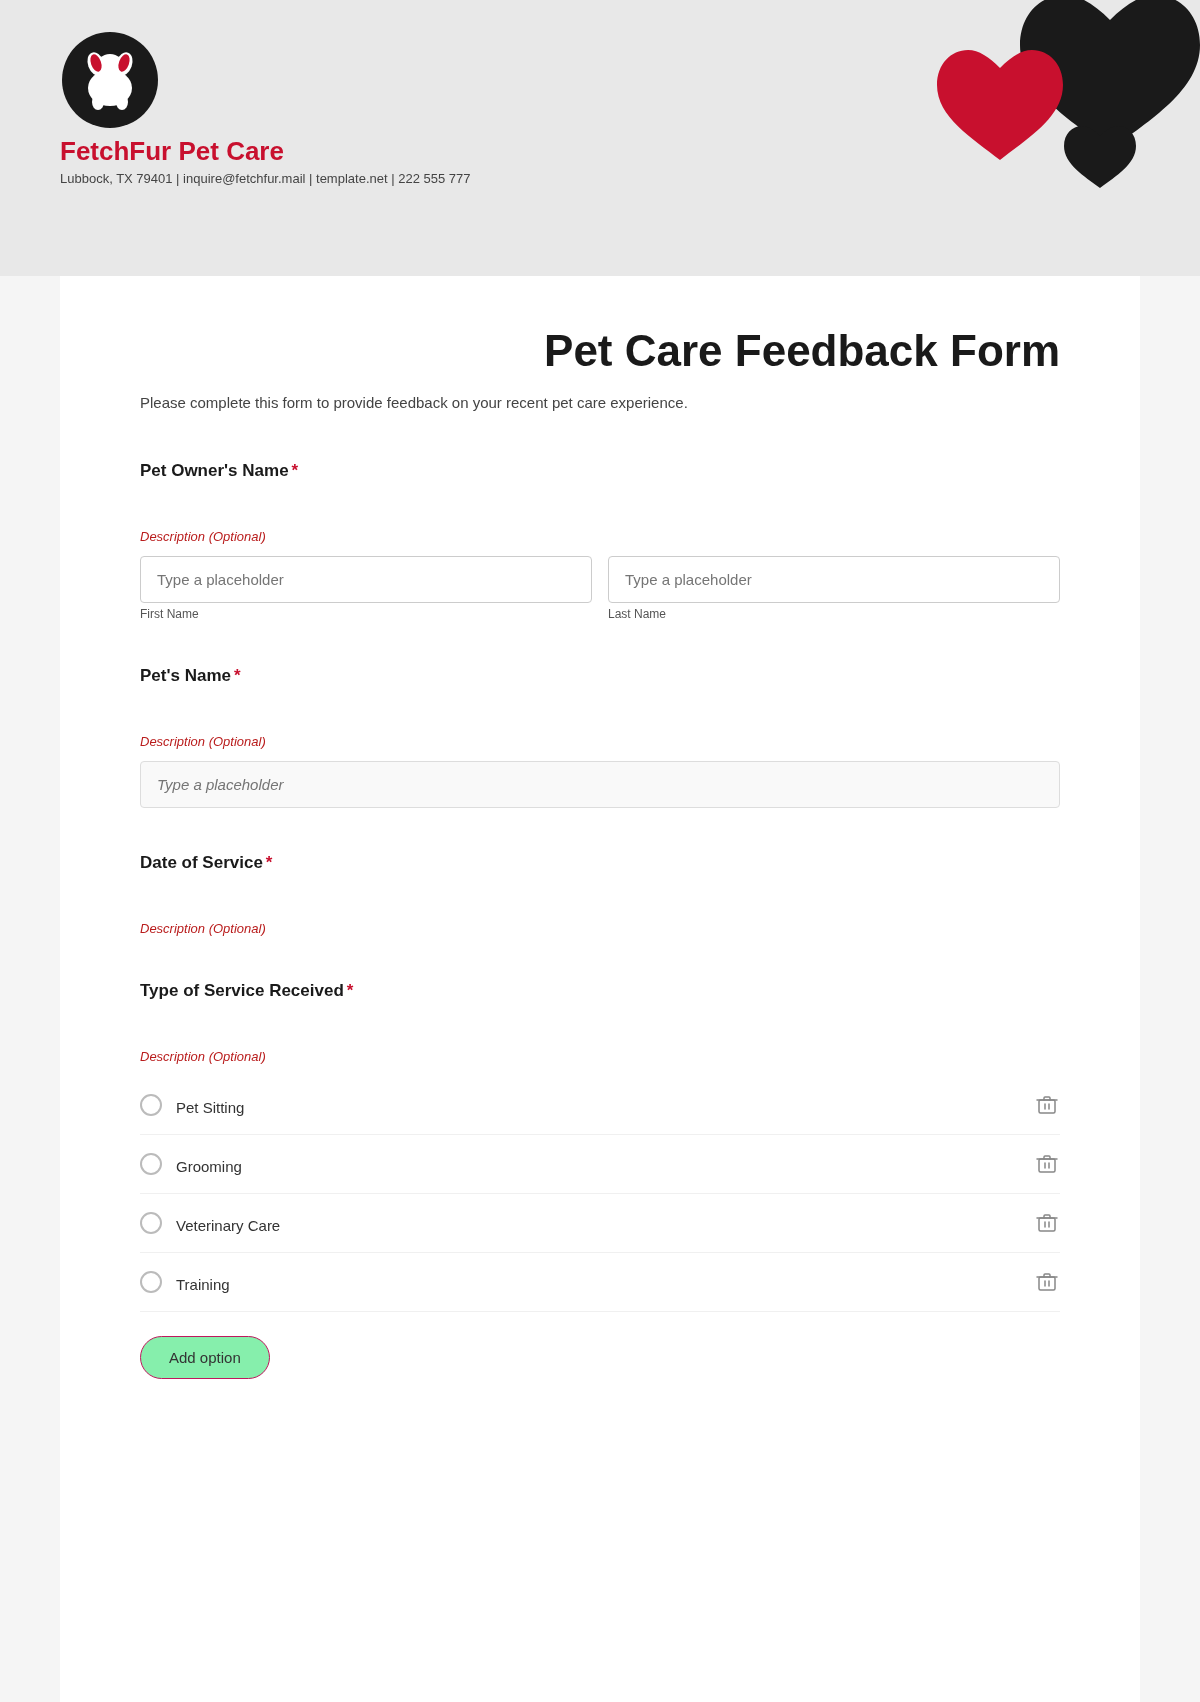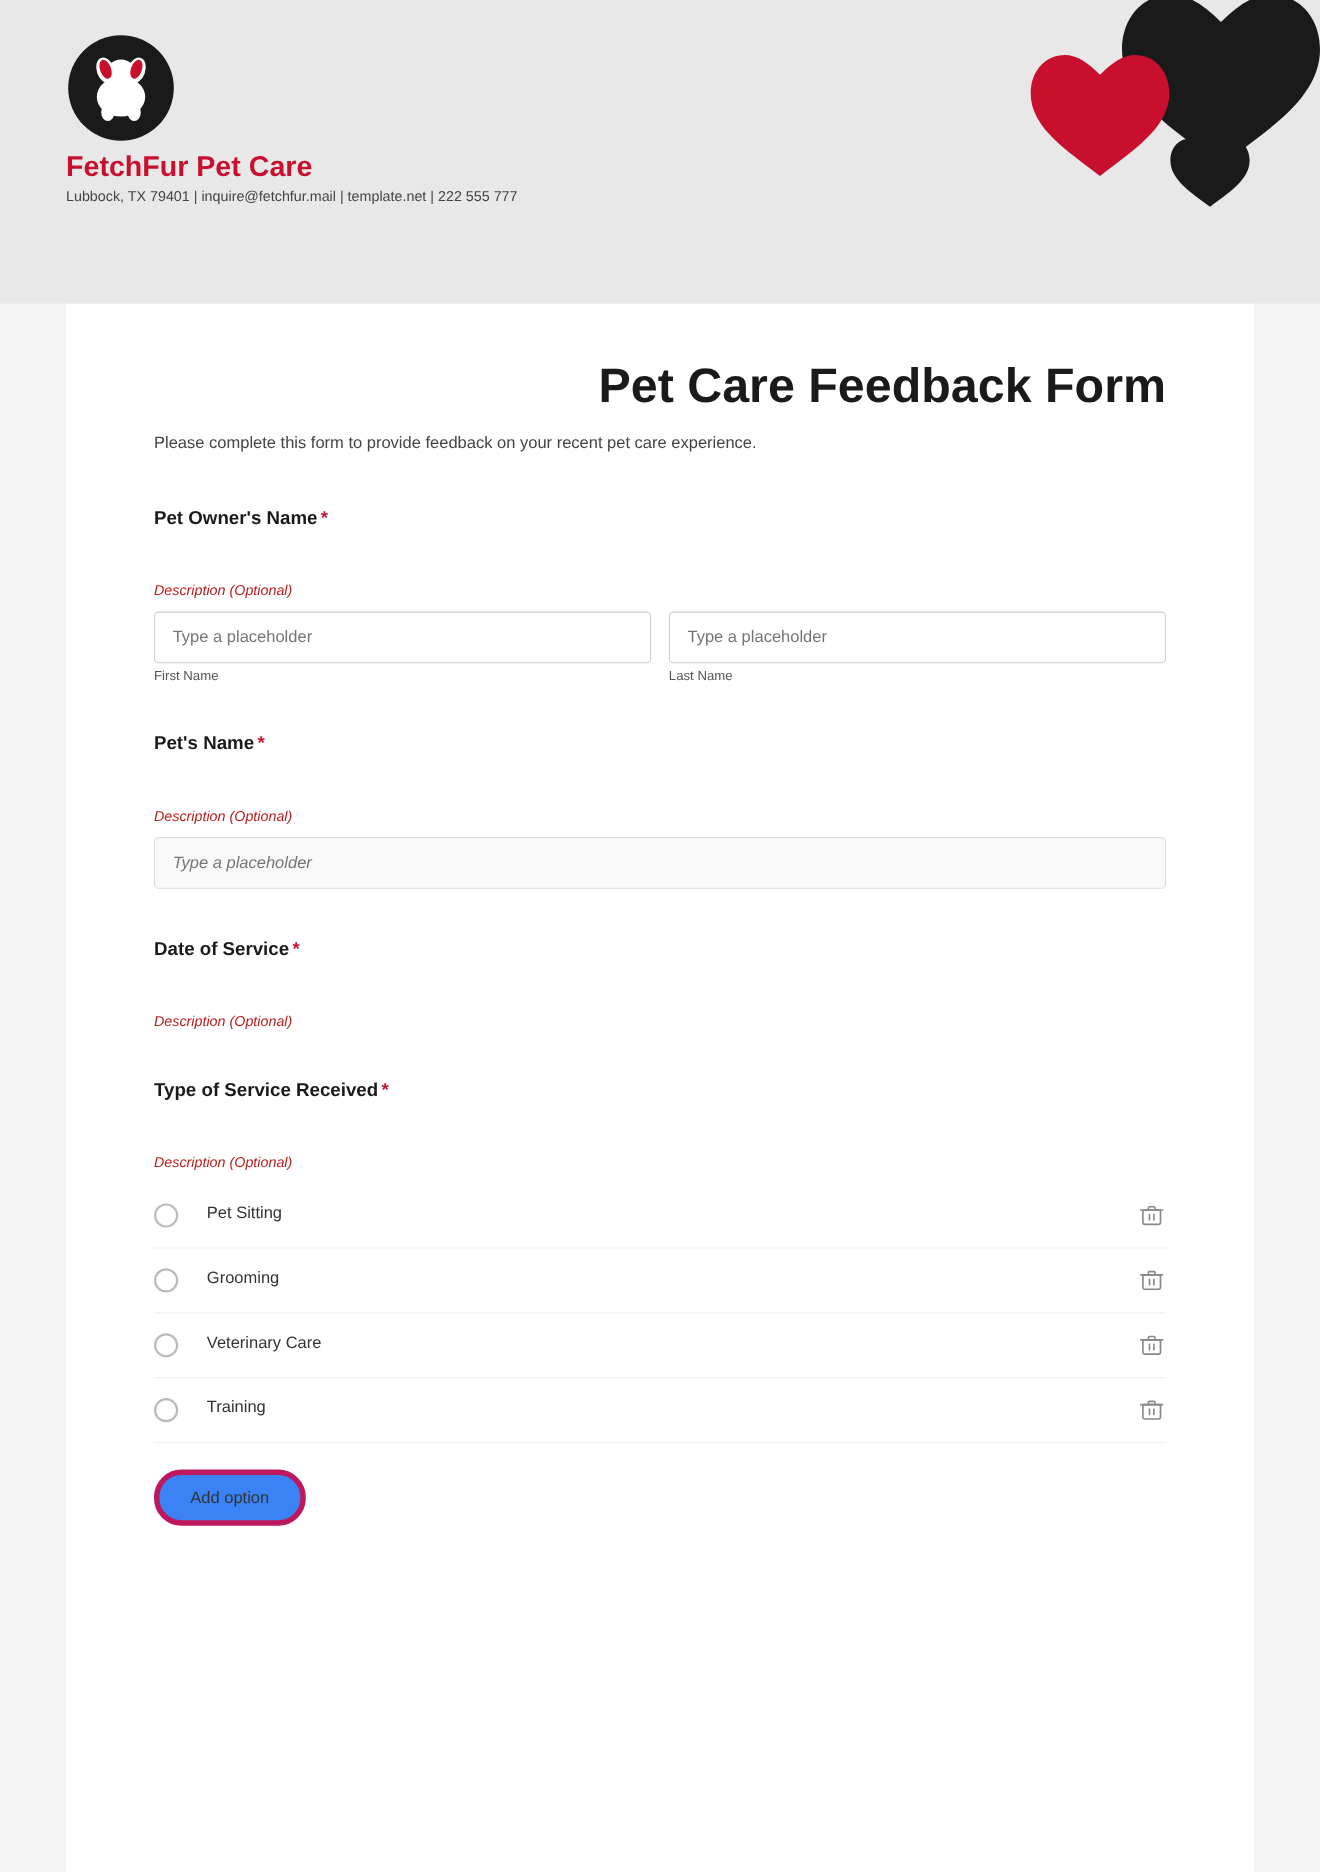--- a/index.html
+++ b/index.html
@@ -177,22 +177,22 @@
     .radio-option-row {
       display: flex;
       align-items: center;
       justify-content: space-between;
       padding: 16px 0;
       border-bottom: 1px solid #f0f0f0;
     }
 
     .radio-option-left {
       display: flex;
-      align-items: flex-start;
-      gap: 26px;
+      align-items: flex-end;
+      gap: 14px;
     }
 
     .radio-circle {
       width: 22px;
       height: 22px;
       border: 2px solid #bbb;
       border-radius: 50%;
       background: #fff;
       flex-shrink: 0;
     }
@@ -209,23 +209,23 @@
       align-items: center;
       justify-content: center;
       color: #888;
       cursor: pointer;
     }
 
     
     .add-option-btn {
       margin-top: 24px;
       padding: 12px 28px;
-      border: 5px solid #be185d;
+      border: 1px solid #be185d;
       border-radius: 25px;
-      background: #3b82f6;
+      background: #86efac;
       font-size: 15px;
       color: #333;
       cursor: pointer;
       display: inline-flex;
       align-items: center;
       gap: 8px;
     }
   </style>
 </head>
 <body>

